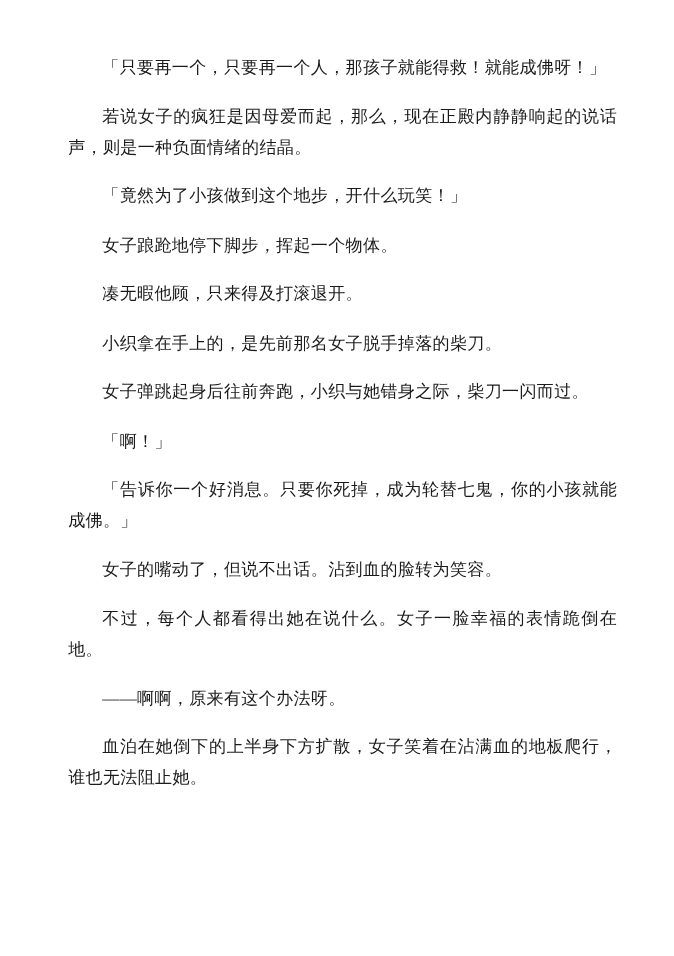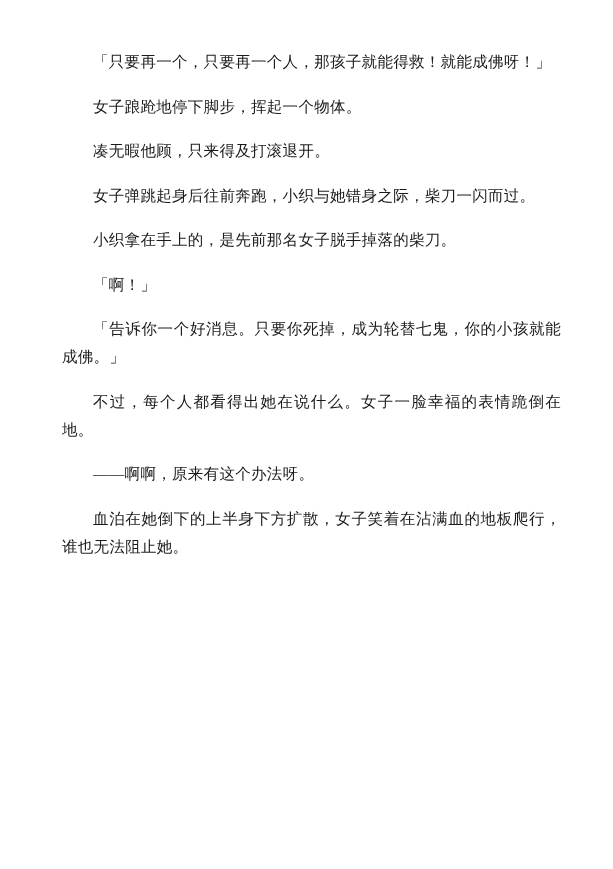--- a/index.html
+++ b/index.html
@@ -43,23 +43,26 @@
   .para.dash {
     text-indent: 2em;
   }
 </style>
 </head>
 <body>
 
 <div class="page">
   <div class="body-text">
     <p class="para quote">「只要再一个，只要再一个人，那孩子就能得救！就能成佛呀！」</p>
+    <p class="para">若说女子的疯狂是因母爱而起，那么，现在正殿内静静响起的说话声，则是一种负面情绪的结晶。</p>
+    <p class="para quote">「竟然为了小孩做到这个地步，开什么玩笑！」</p>
     <p class="para">女子踉跄地停下脚步，挥起一个物体。</p>
     <p class="para">凑无暇他顾，只来得及打滚退开。</p>
+    <p class="para">小织拿在手上的，是先前那名女子脱手掉落的柴刀。</p>
     <p class="para">女子弹跳起身后往前奔跑，小织与她错身之际，柴刀一闪而过。</p>
-    <p class="para">小织拿在手上的，是先前那名女子脱手掉落的柴刀。</p>
     <p class="para quote">「啊！」</p>
     <p class="para quote">「告诉你一个好消息。只要你死掉，成为轮替七鬼，你的小孩就能成佛。」</p>
+    <p class="para">女子的嘴动了，但说不出话。沾到血的脸转为笑容。</p>
     <p class="para">不过，每个人都看得出她在说什么。女子一脸幸福的表情跪倒在地。</p>
     <p class="para dash">——啊啊，原来有这个办法呀。</p>
     <p class="para">血泊在她倒下的上半身下方扩散，女子笑着在沾满血的地板爬行，谁也无法阻止她。</p>
   </div>
 </div>
 
 </body></html>

